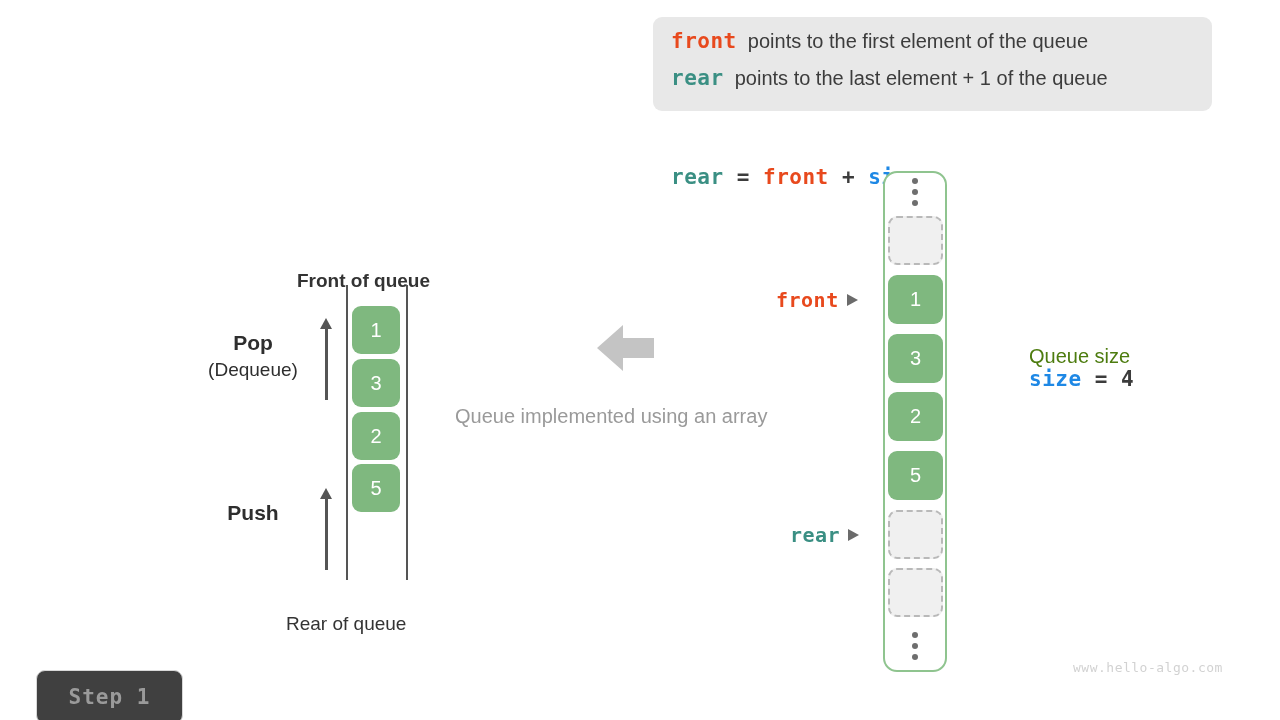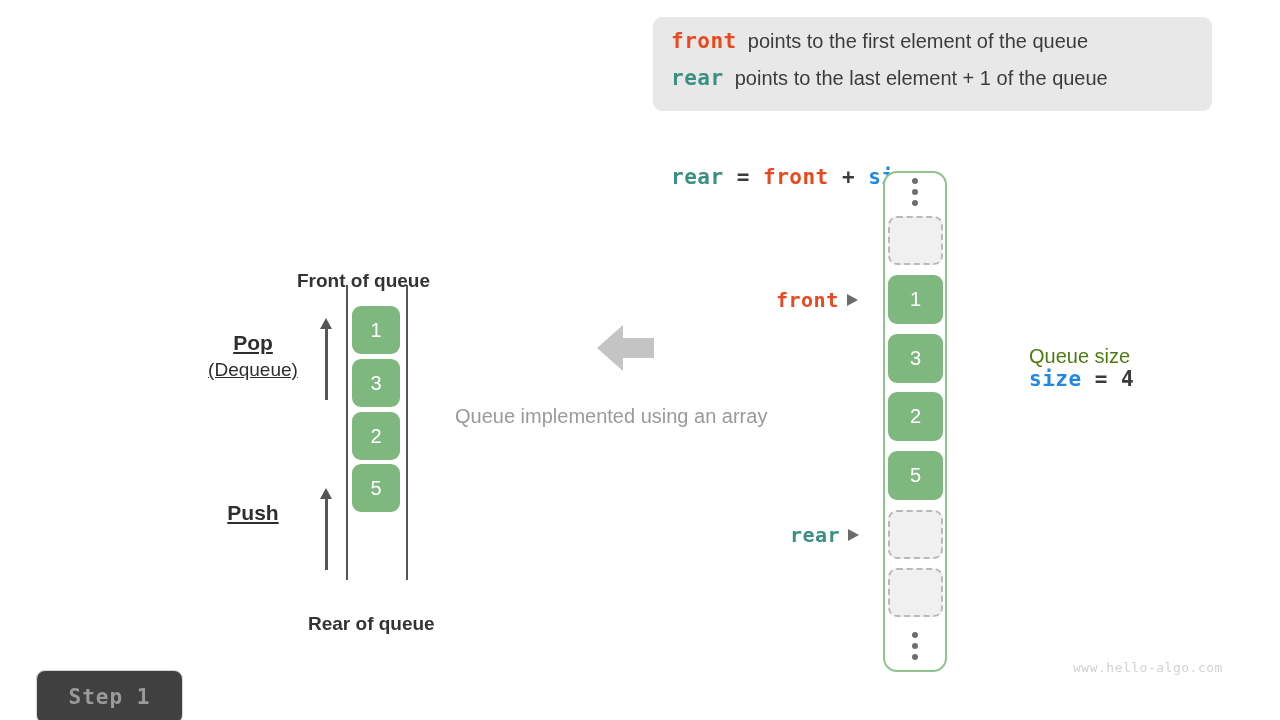--- a/index.html
+++ b/index.html
@@ -46,41 +46,40 @@
     font-weight:bold;font-size:21px;letter-spacing:0.5px;margin-top:45px;
   }
   #formula .op{color:#3c3c3c;}
 
   
   #front-of-queue{
     left:297px;top:231px;
     font-size:19px;font-weight:bold;color:#333333;margin-top:39px;
   }
   #rear-of-queue{
-    left:308px;top:613px;
-    font-size:19px;font-weight:bold;color:#333333;
+    left:286px;top:613px;
+    font-size:19px;font-weight:normal;color:#333333;
   }
   .rail{
     width:2px;background:#555555;
     top:285px;height:295px;
   }
   #rail-left{left:346px;}
   #rail-right{left:406px;}
 
   .qcell{
     left:352px;width:48px;height:48px;
     background:#7fb87f;border-radius:9px;
     color:#ffffff;font-size:20px;
     display:flex;align-items:center;justify-content:center;
   }
 
   .oplabel{
     text-align:center;width:150px;
     color:#2e2e2e;
-    text-decoration:underline;
   }
   .oplabel .big{font-size:21px;font-weight:bold;line-height:26px;}
   .oplabel .small{font-size:19px;line-height:28px;}
   #pop-label{left:178px;top:330px;}
   #push-label{left:178px;top:500px;}
 
   .uparrow{width:16px;}
   .uparrow .shaft{
     position:absolute;left:7px;top:9px;width:2.5px;background:#555555;
   }

